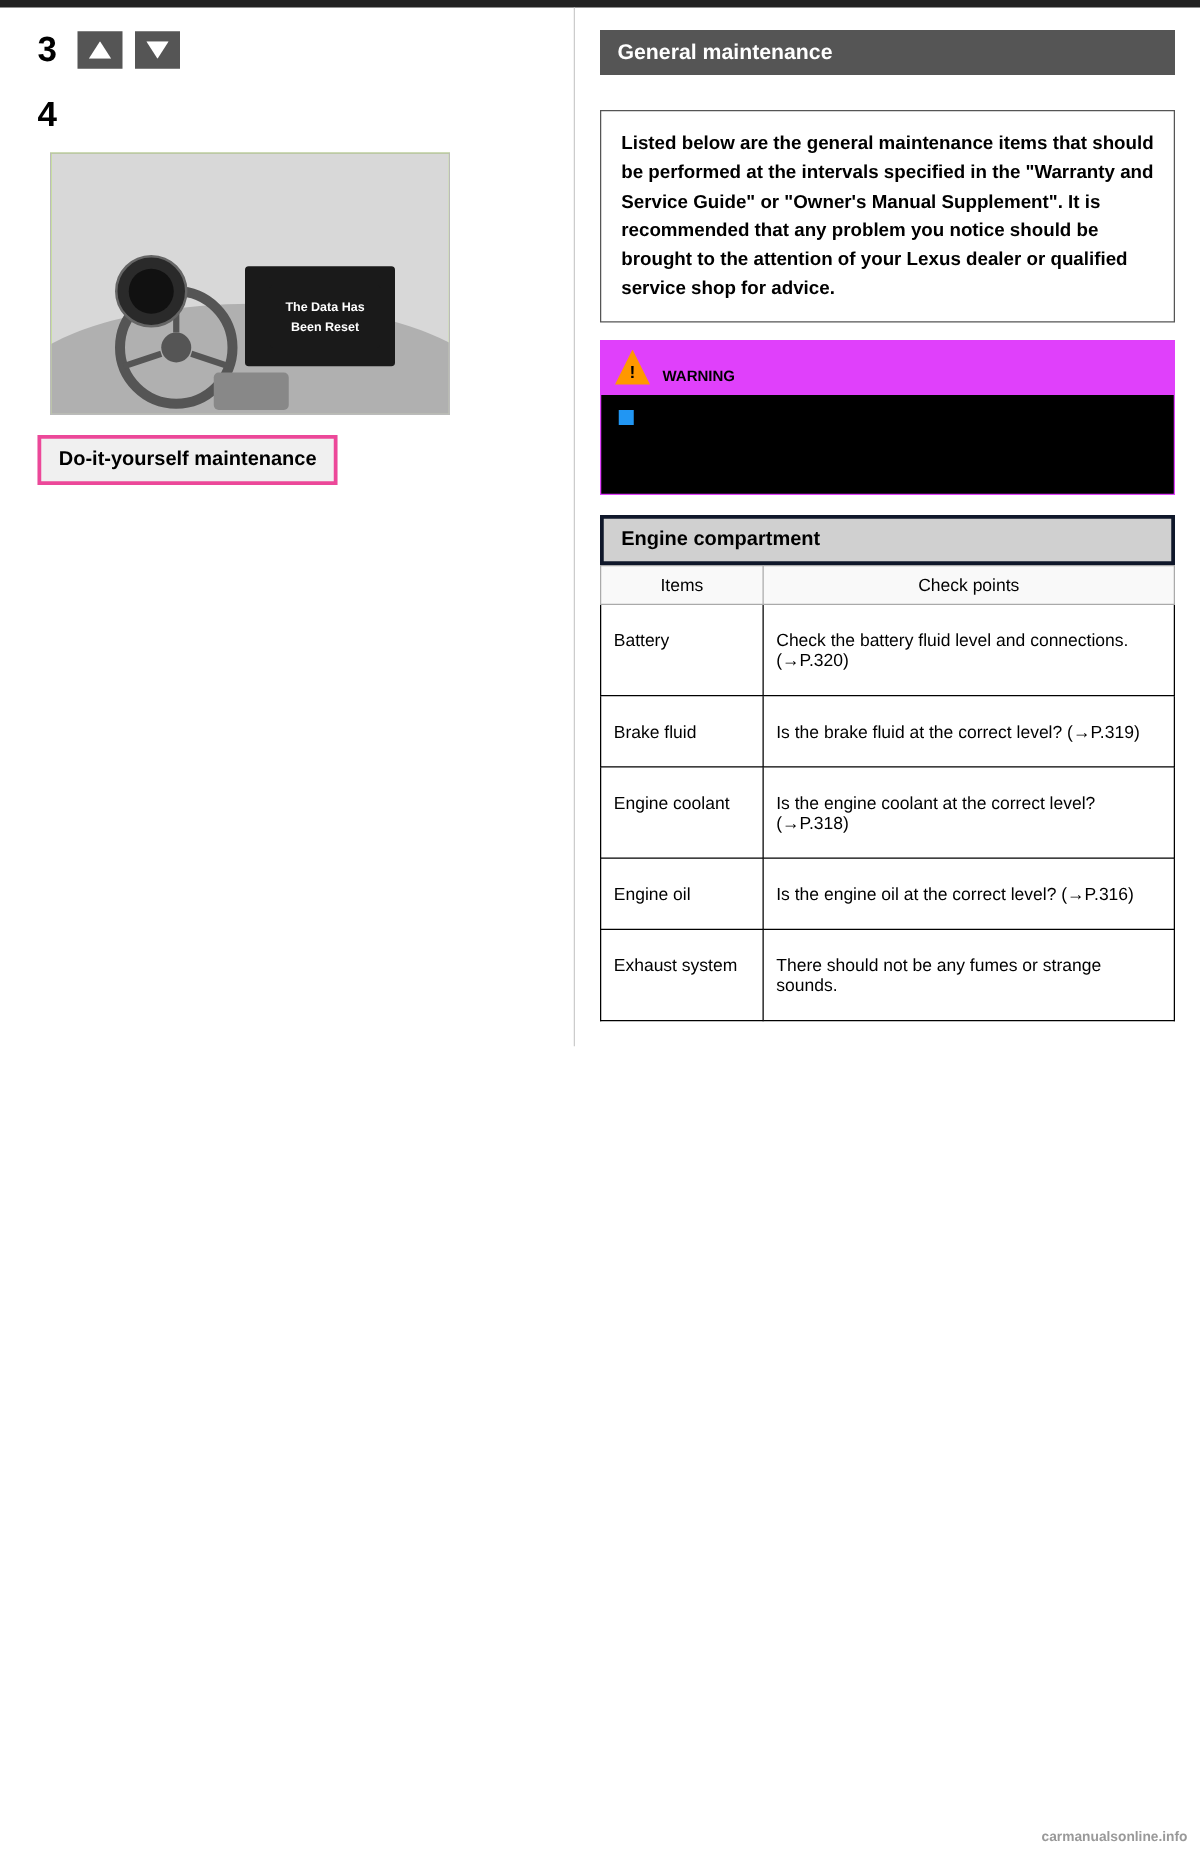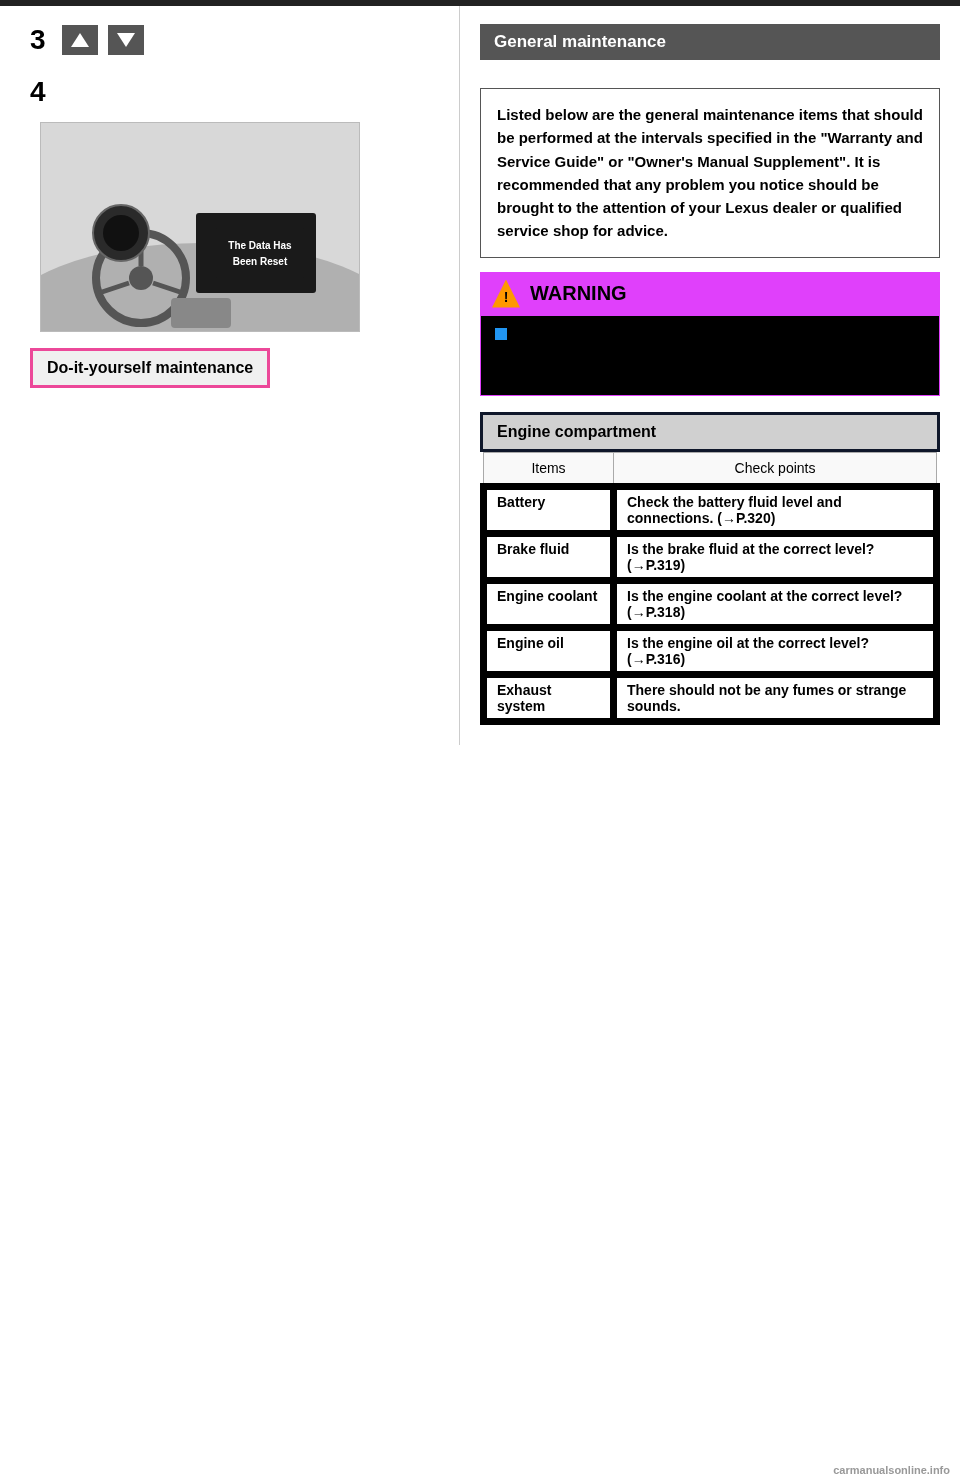--- a/index.html
+++ b/index.html
@@ -116,24 +116,24 @@
       font-size: 15px;
       line-height: 1.55;
       font-weight: bold;
       margin-top: 28px;
     }
 
     
     .warning-header {
       background: #e040fb;
       display: flex;
-      align-items: center;
+      align-items: flex-end;
       gap: 10px;
       padding: 8px 12px;
-      font-size: 20px;
+      font-size: 12px;
       font-weight: bold;
       color: #000;
       margin-bottom: 0;
     }
 
     .warning-icon {
       width: 28px;
       height: 28px;
       background: #ff9800;
       clip-path: polygon(50% 0%, 0% 100%, 100% 100%);
@@ -197,24 +197,23 @@
 
     .maintenance-table th {
       border: 1px solid #aaa;
       padding: 7px 10px;
       text-align: center;
       background: #f9f9f9;
       font-weight: normal;
     }
 
     .maintenance-table td {
-      border: 7px solid #000000;
-      padding: 4px 10px;
+      border: 1px solid #000000;
+      padding: 20px 10px;
       vertical-align: top;
-      font-weight: bold;
     }
 
     .maintenance-table td:first-child {
       width: 130px;
     }
 
     
     .watermark {
       position: fixed;
       bottom: 8px;

